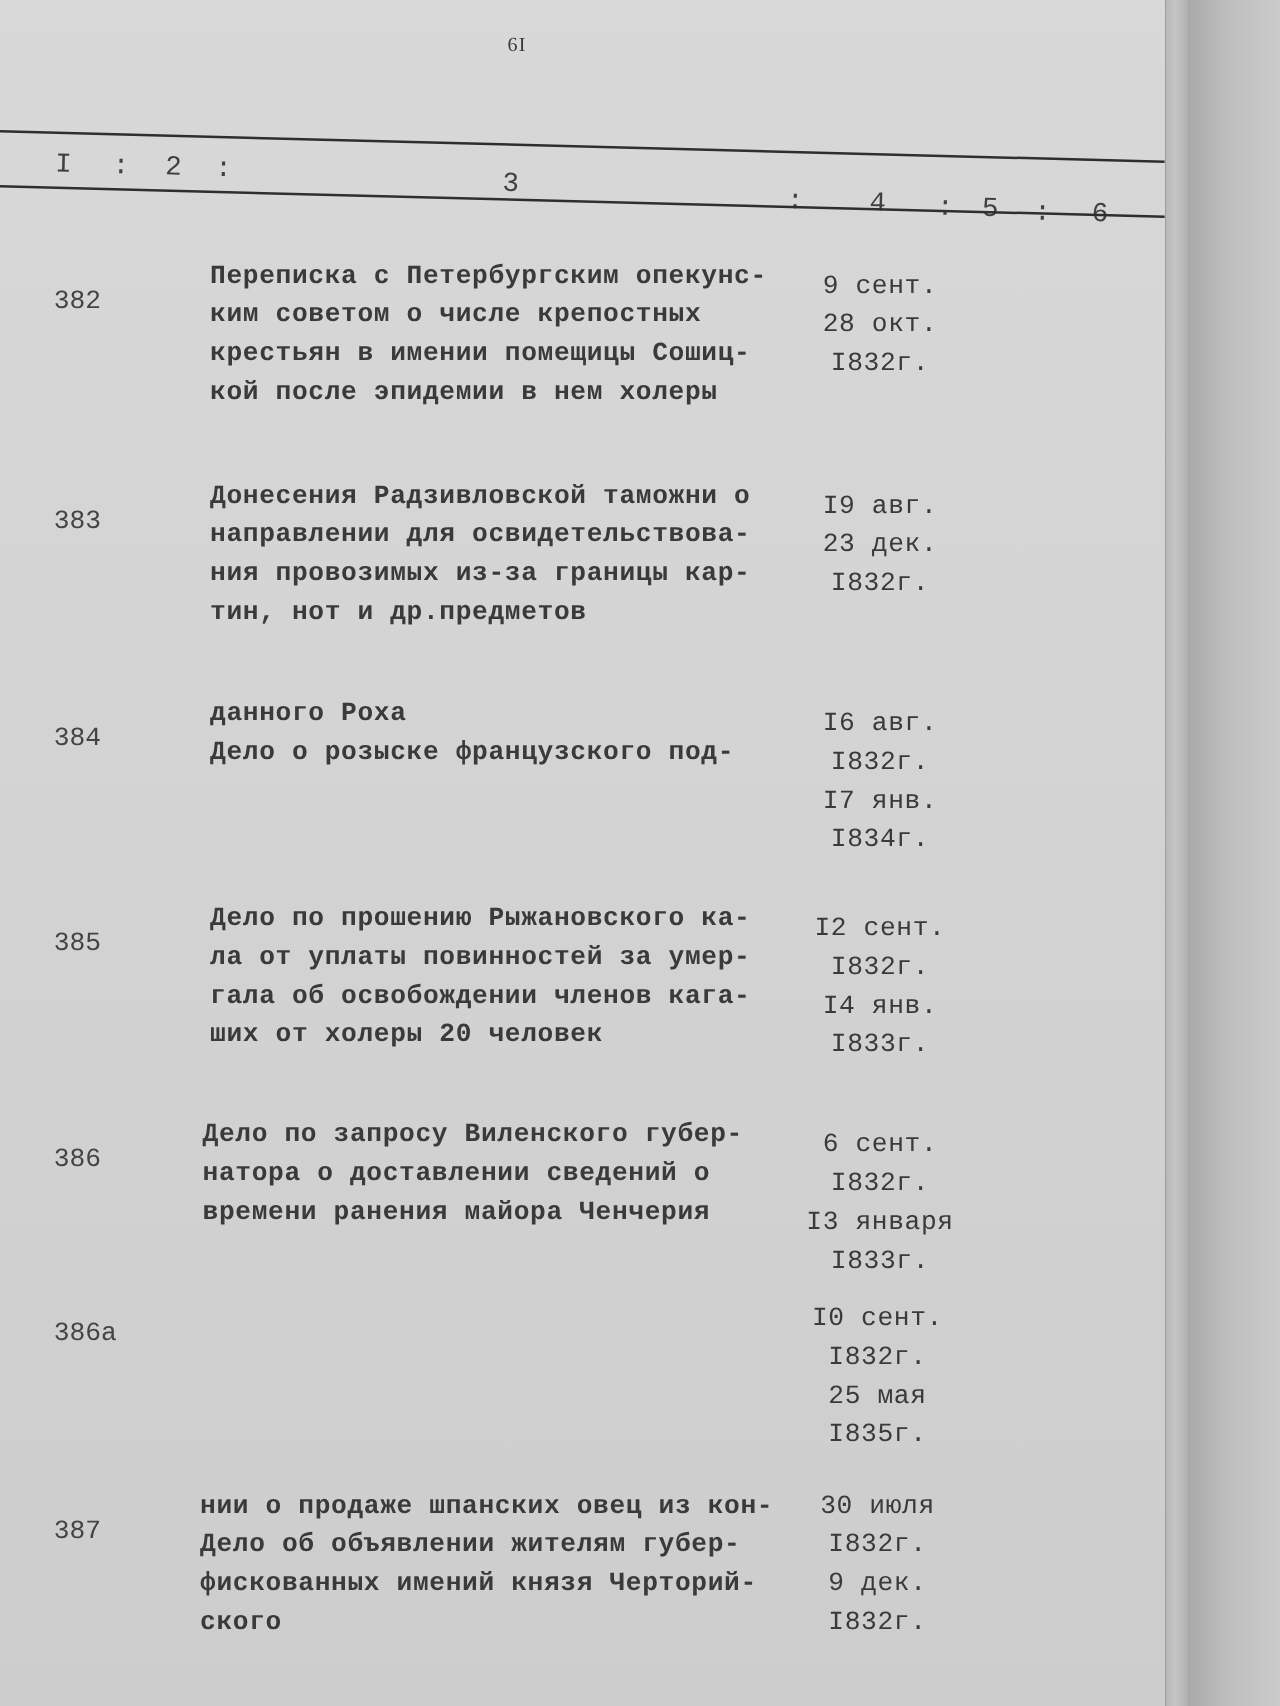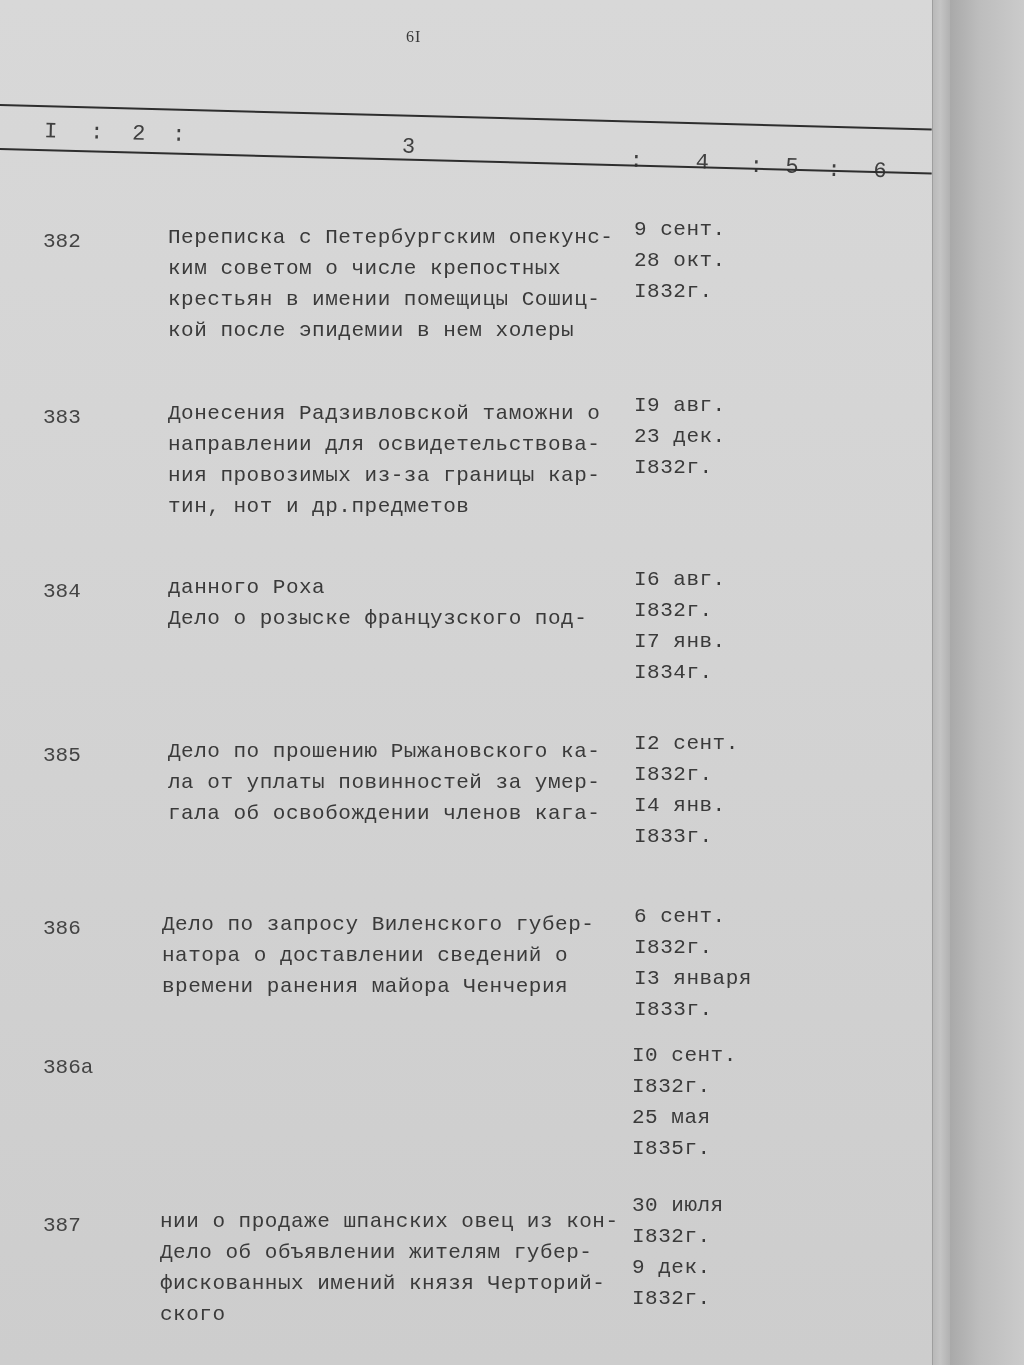--- a/index.html
+++ b/index.html
@@ -94,33 +94,35 @@
       left: 43px;
       top: 0;
       width: 80px;
       font-size: 21px;
       color: #444444;
       margin-top: 20px;
     }
     .entry-title {
       position: absolute;
       left: 168px;
-      top: 16px;
+      top: 0;
       width: 470px;
       letter-spacing: 0.5px;
+      font-weight: bold;
     }
     .entry-title div, .entry-dates div {
       white-space: nowrap;
     }
     .entry-dates {
       position: absolute;
       left: 634px;
       top: 8px;
       width: 140px;
       letter-spacing: 0.5px;
+      text-align: center;
     }
   </style>
 </head>
 <body>
 
 <div class="page">
 
   <div class="page-number">6I</div>
 
   <div class="rule rule-top"></div>
@@ -184,20 +186,21 @@
       <div>I834г.</div>
     </div>
   </div>
 
   <div class="entry" style="top:720px">
     <div class="entry-number">385</div>
     <div class="entry-title">
       <div>Дело по прошению Рыжановского ка-</div>
       <div>ла от уплаты повинностей за умер-</div>
       <div>гала об освобождении членов кага-</div>
+      <div>ших от холеры 20 человек</div>
     </div>
     <div class="entry-dates">
       <div>I2 сент.</div>
       <div>I832г.</div>
       <div>I4 янв.</div>
       <div>I833г.</div>
     </div>
   </div>
 
   <div class="entry" style="top:893px">

